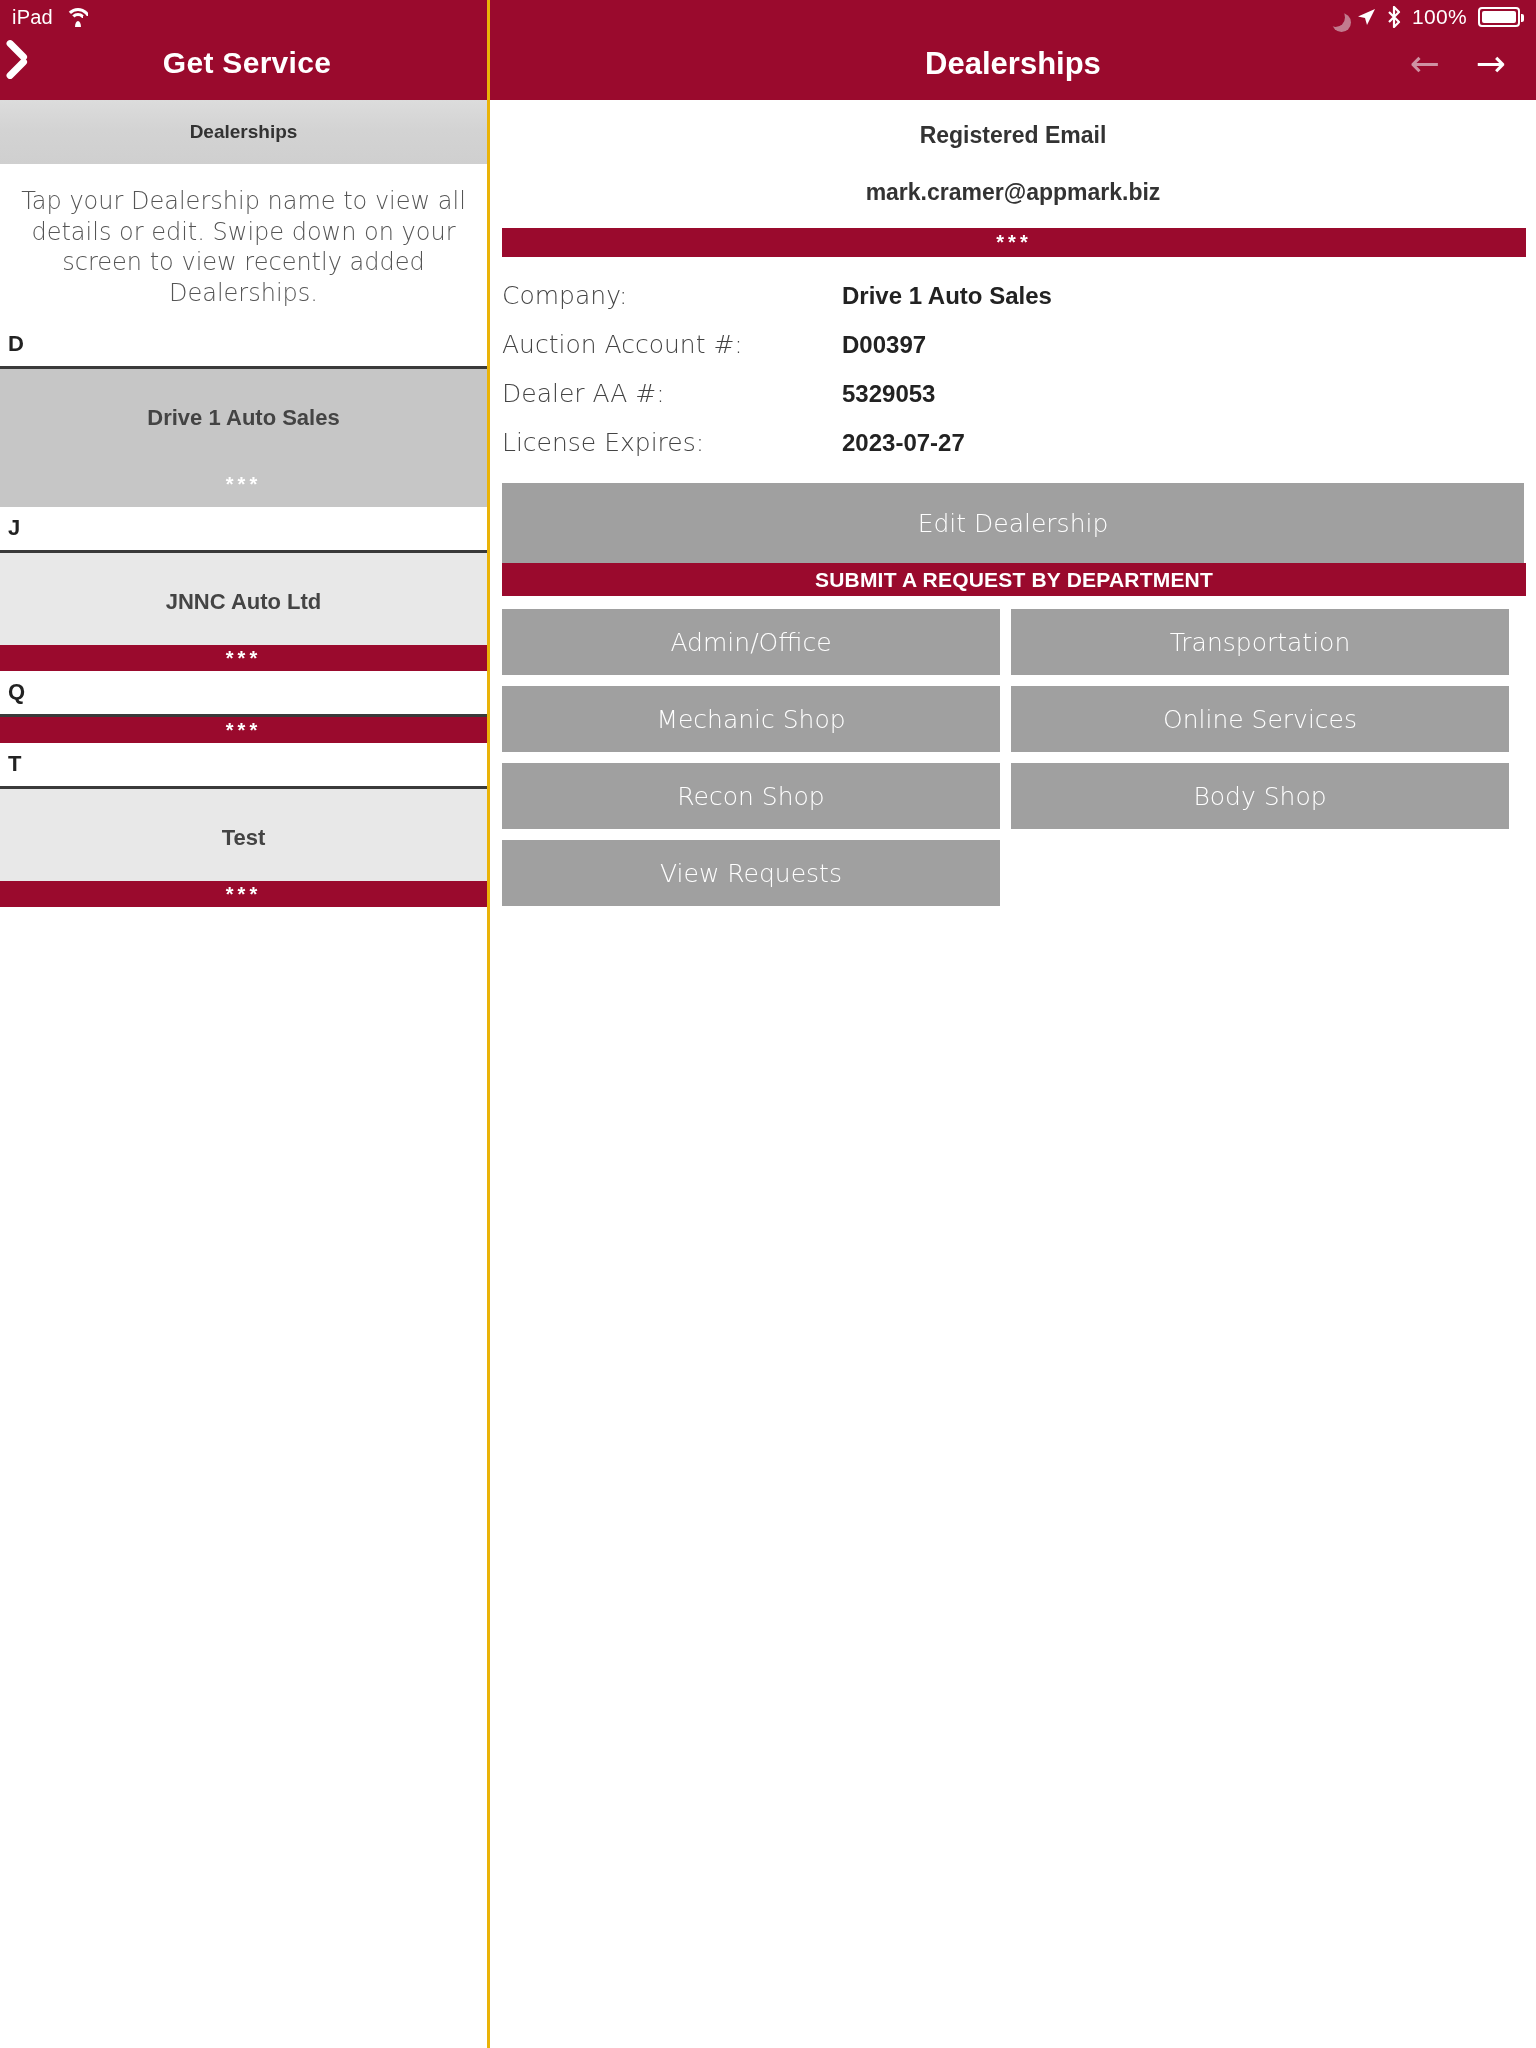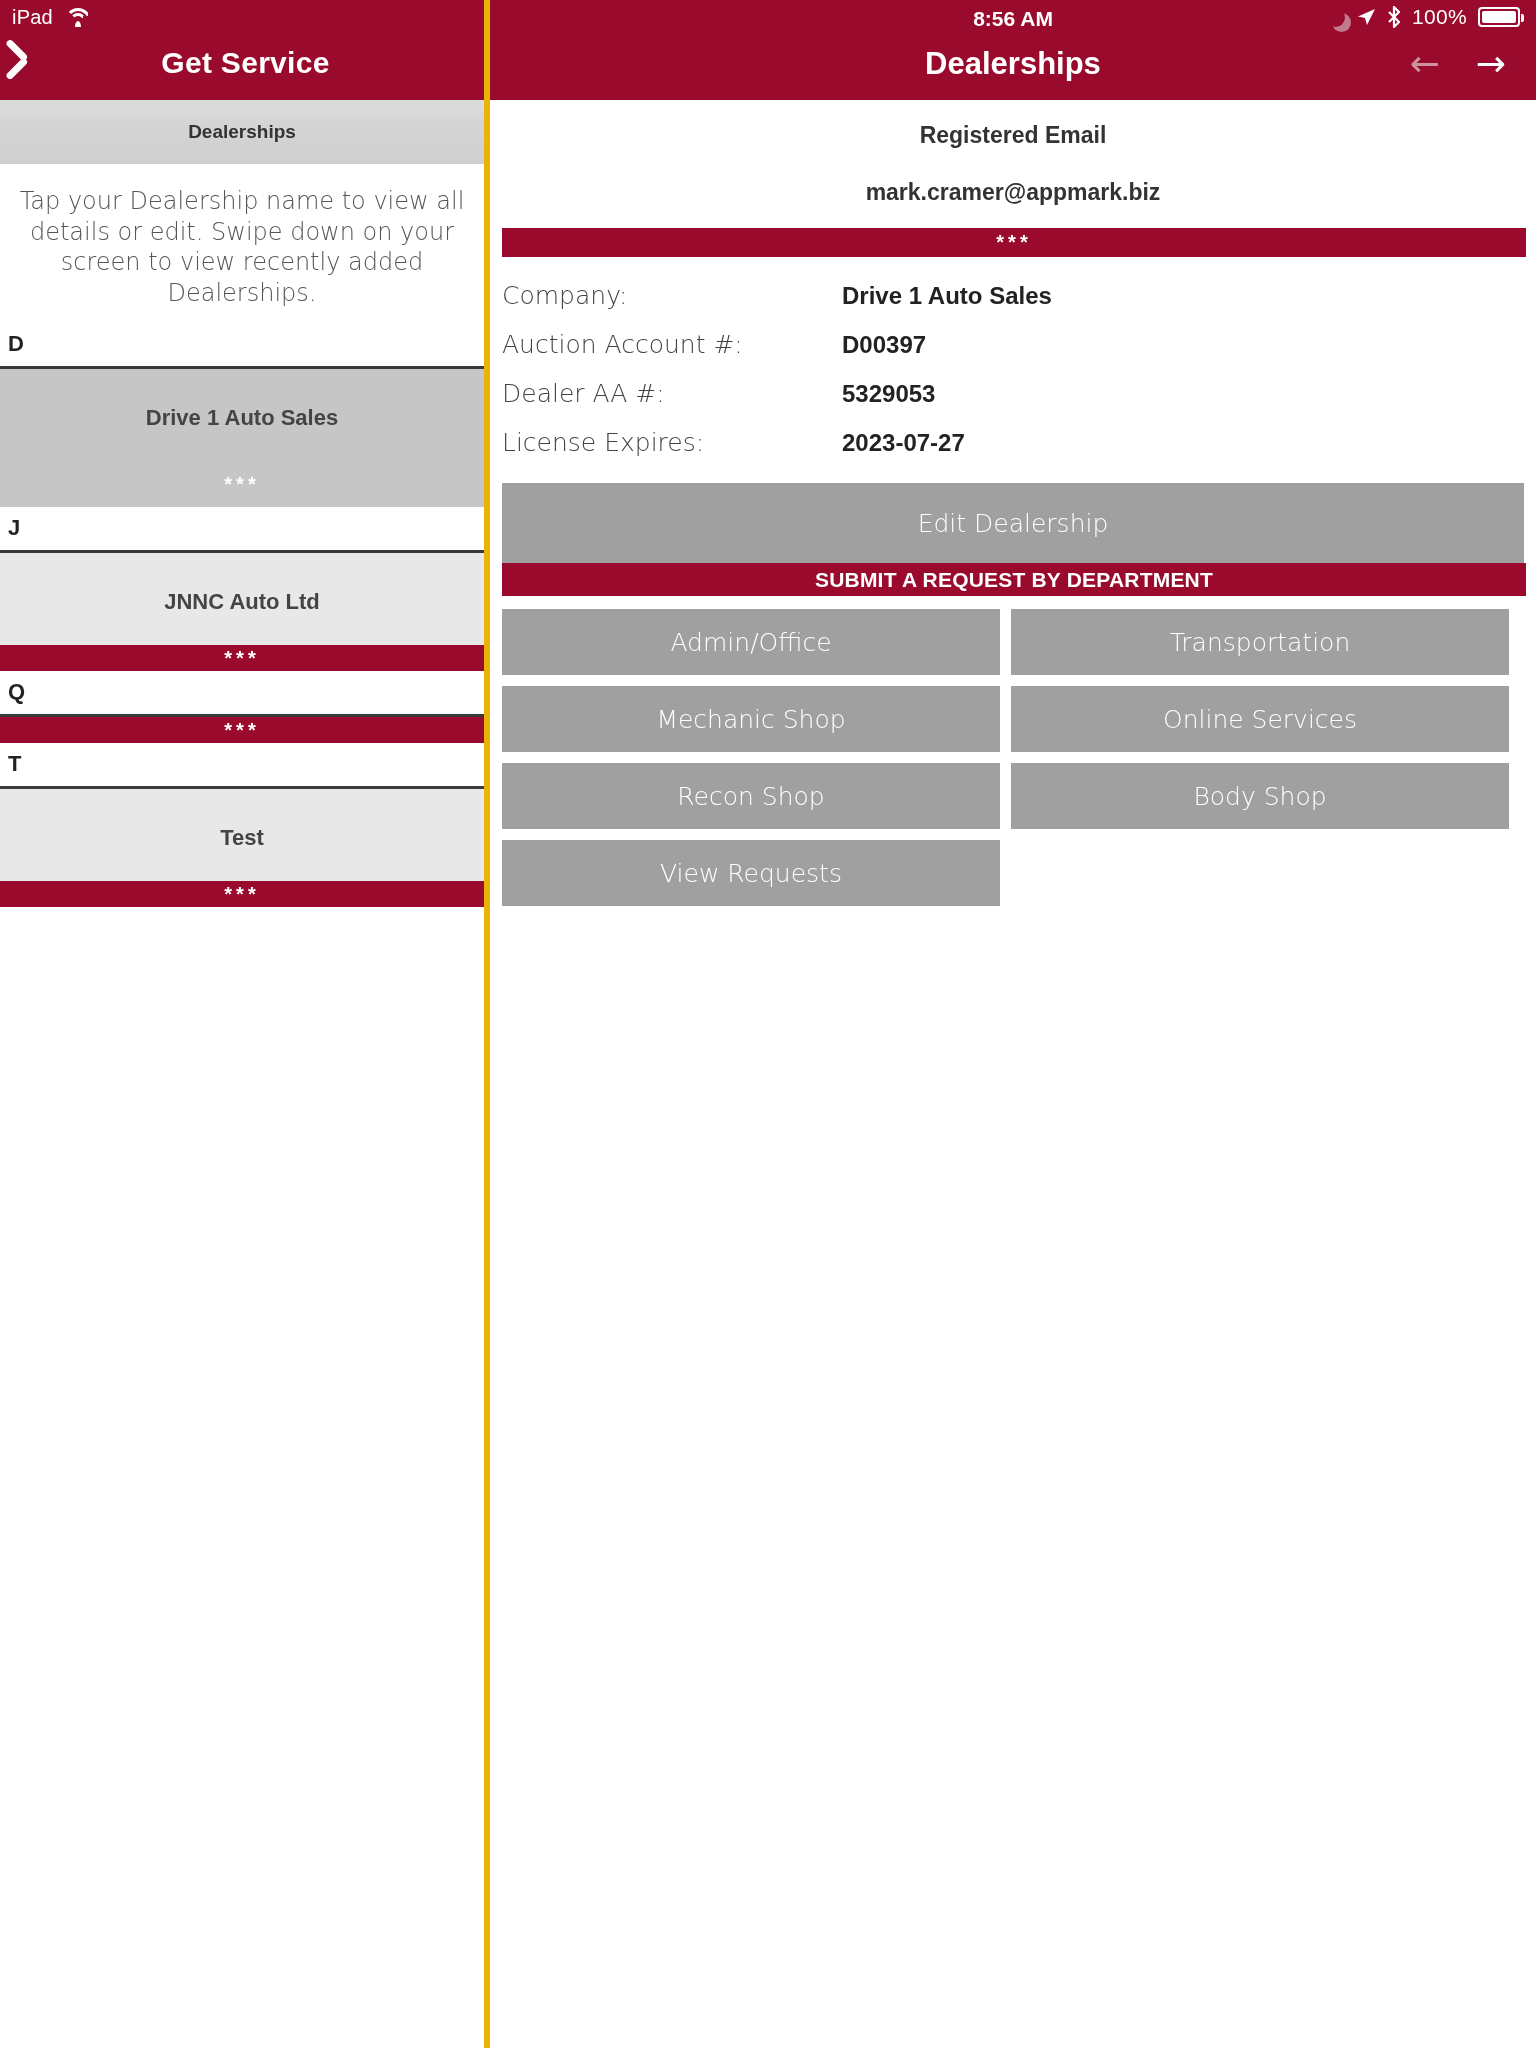--- a/index.html
+++ b/index.html
@@ -6,21 +6,21 @@
   html, body {
     width:1536px; height:2048px;
     background:#ffffff;
     font-family:"Liberation Sans", sans-serif;
     overflow:hidden;
   }
   .screen { position:relative; width:1536px; height:2048px; display:flex; }
 
   
   .left-pane { width:490px; height:2048px; position:relative; background:#fff;
-               border-right:6px solid #eab308; flex:0 0 490px; }
+               border-right:3px solid #eab308; flex:0 0 490px; }
 
   .left-navbar { height:100px; background:#9a0a2d; position:relative; }
   .statusbar-left { position:absolute; left:12px; top:6px; display:flex;
                     align-items:center; gap:12px; color:#fff;
                     font-size:20px; letter-spacing:.2px; }
   .wifi-icon { display:inline-block; width:26px; height:19px; position:relative; }
   .wifi-icon span { position:absolute; left:50%; transform:translateX(-50%);
                     border:3px solid #fff; border-bottom-color:transparent;
                     border-left-color:transparent; border-right-color:transparent;
                     border-radius:50% 50% 0 0 / 100% 100% 0 0; }
@@ -185,21 +185,20 @@
       <div class="deal-name">Test</div>
       <div class="sep">***</div>
     </div>
 
   </div>
 
   <div class="right-pane">
 
     <div class="right-navbar">
       <div class="statusbar-right">
-        <div class="clock">8:56 AM</div>
         <div class="status-icons">
           <span class="moon-icon"></span>
           <span class="loc-icon">
             <svg width="20" height="20" viewBox="0 0 20 20">
                 <path d="M19 2 L2 9.5 L9 11 L11 18 Z" fill="#fff"></path>
               </svg>
           </span>
           <span class="bt-icon">
             <svg width="14" height="22" viewBox="0 0 14 22">
               <path d="M2 6 L12 16 L7 21 L7 1 L12 6 L2 16" stroke="#fff" stroke-width="2.2" fill="none" stroke-linejoin="round"></path>

